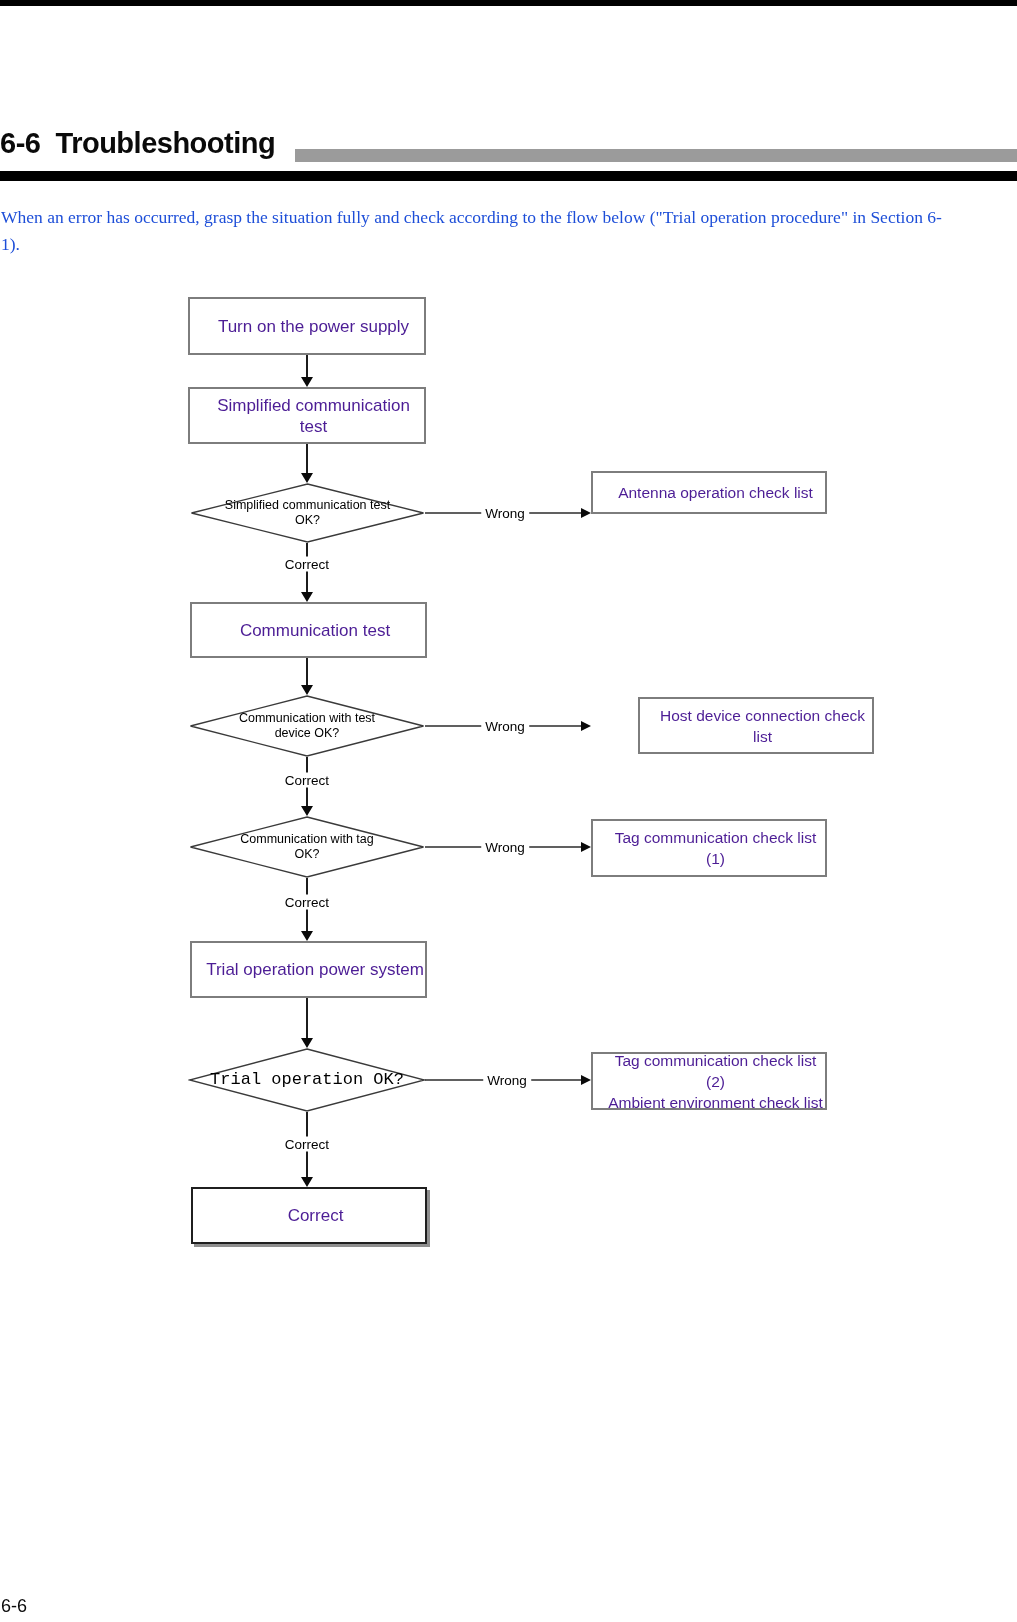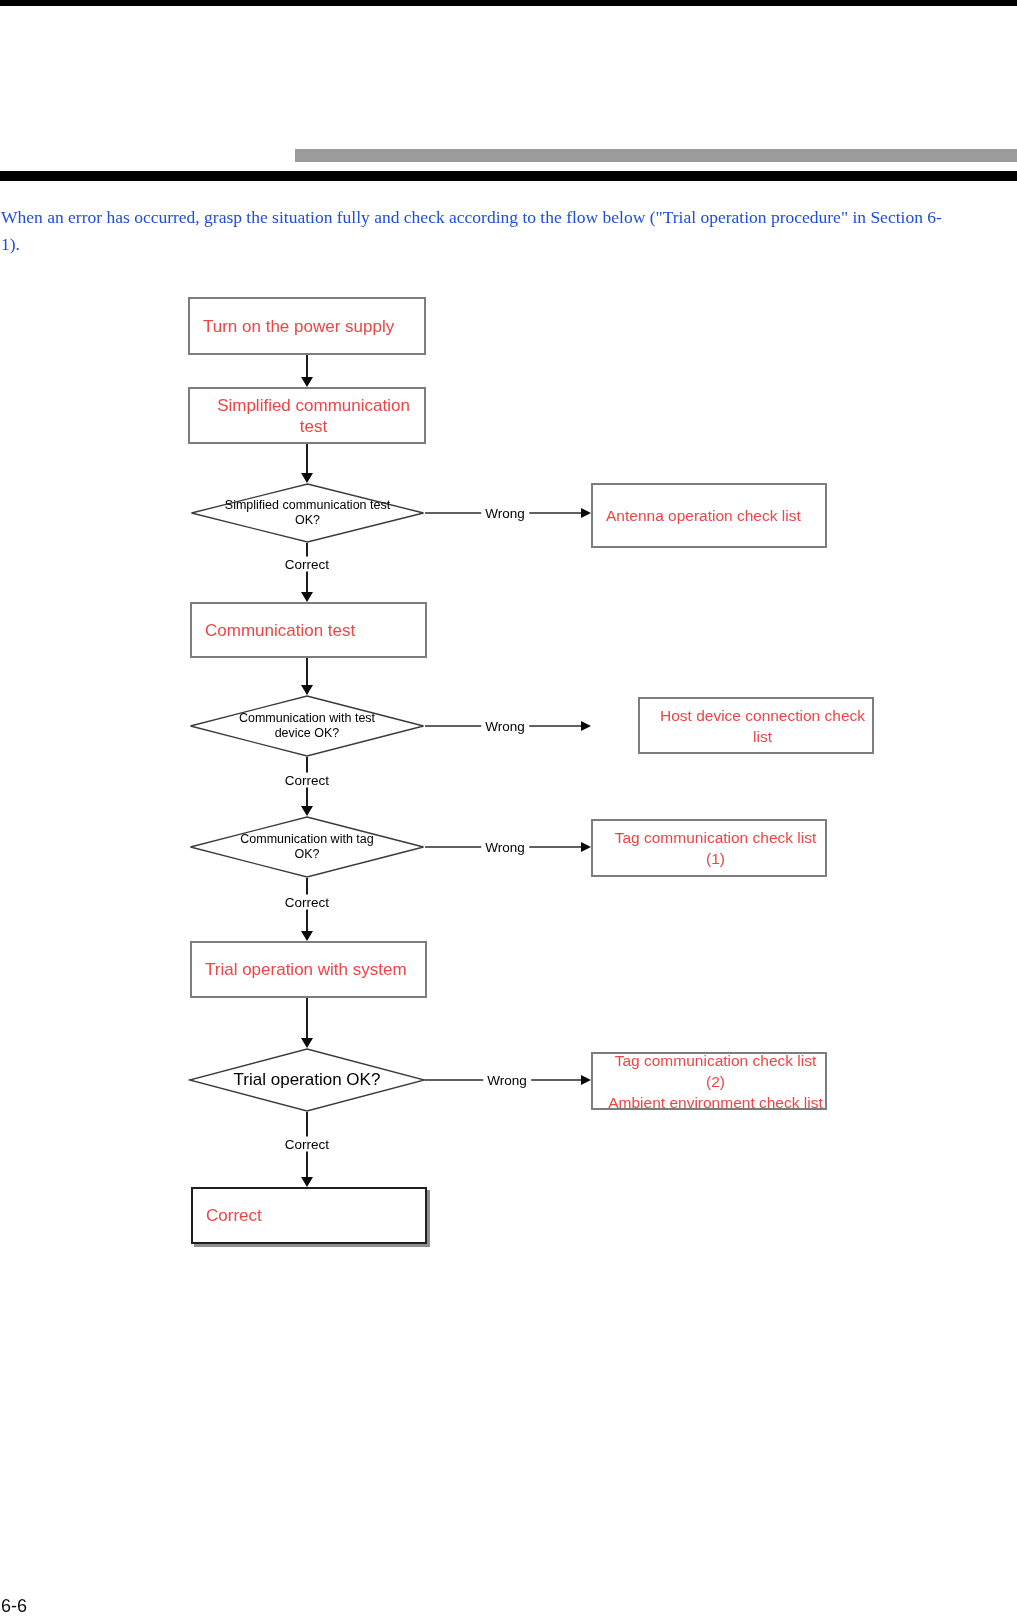--- a/index.html
+++ b/index.html
@@ -9,22 +9,22 @@
   .section-title{position:absolute;left:0;top:127px;margin:0;font-size:29px;font-weight:bold;
         letter-spacing:-0.5px;white-space:pre;color:#0a0a0a;}
   .gray-bar{position:absolute;left:295px;top:149px;width:722px;height:13px;background:#9b9b9b;}
   .black-rule{position:absolute;left:0;top:171px;width:1017px;height:10px;background:#000;}
   .intro{position:absolute;left:1px;top:204px;width:1014px;margin:0;
         font-family:"Liberation Serif",serif;font-size:17.5px;line-height:27px;color:#1d4ed8;}
   .pagenum{position:absolute;left:1px;top:1596px;font-size:18px;color:#0a0a0a;text-align:center;}
 
   
   .pbox{position:absolute;box-sizing:border-box;background:#fff;border:2px solid #7d7d7d;
-        display:flex;align-items:center;justify-content:flex-start;text-align:center;
-        font-size:17px;line-height:21px;color:#ef4444;padding-left:13px;}
+        display:flex;align-items:center;justify-content:center;text-align:center;
+        font-size:17px;line-height:21px;color:#4c1d95;padding-left:13px;}
   .rbox{font-size:15.5px;line-height:21px;}
   .endbox{border:2px solid #1f1f1f;box-shadow:3px 3px 0 #8f8f8f;}
   .diamond{position:absolute;}
   .diamond svg{position:absolute;left:0;top:0;width:100%;height:100%;display:block;}
   .diamond polygon{fill:#ffffff;stroke:#3a3a3a;stroke-width:1.4;}
   .dtext{position:absolute;left:0;top:0;right:0;bottom:0;display:flex;align-items:center;
         justify-content:center;text-align:center;font-size:12.5px;line-height:15px;}
   .dtext.big{font-size:17px;line-height:20px;}
   .vline{position:absolute;width:2px;background:#1c1c1c;}
   .varrow{position:absolute;width:0;height:0;border-left:6px solid transparent;
@@ -35,20 +35,21 @@
   .flabel{position:absolute;transform:translate(-50%,-50%);background:#ffffff;
         padding:0 4px;font-size:13.5px;color:#000;white-space:nowrap;}
 </style>
 </head>
 <body>
 
 <div class="page">
 
   <div class="topbar"></div>
 
+  <h1 class="section-title">6-6  Troubleshooting</h1>
   <div class="gray-bar"></div>
   <div class="black-rule"></div>
 
   <p class="intro"><span>When an error has occurred, grasp the situation fully and check according to the flow below ("Trial operation procedure" in Section 6-</span><br><span>1).</span></p>
 
   <div>
 
     <div class="vline" style="left:306px;top:355px;height:26px;"></div>
     <div class="varrow" style="left:301px;top:377px;"></div>
 
@@ -91,28 +92,28 @@
 
     <div class="pbox" style="left:188px;top:387px;width:238px;height:57px;">
       <span>Simplified communication test</span>
     </div>
 
     <div class="pbox" style="left:190px;top:602px;width:237px;height:56px;">
       <span>Communication test</span>
     </div>
 
     <div class="pbox" style="left:190px;top:941px;width:237px;height:57px;">
-      <span>Trial operation with system</span>
+      <span>Trial operation power system</span>
     </div>
 
     <div class="pbox endbox" style="left:191px;top:1187px;width:236px;height:57px;">
       <span>Correct</span>
     </div>
 
-    <div class="pbox rbox" style="left:591px;top:483px;width:236px;height:65px;">
+    <div class="pbox rbox" style="left:591px;top:471px;width:236px;height:43px;">
       <span>Antenna operation check list</span>
     </div>
 
     <div class="pbox rbox" style="left:591px;top:697px;width:236px;height:57px;margin-left:47px;">
       <span>Host device connection check list</span>
     </div>
 
     <div class="pbox rbox" style="left:591px;top:819px;width:236px;height:58px;">
       <span>Tag communication check list (1)</span>
     </div>
@@ -141,21 +142,21 @@
 
     <div class="diamond" style="left:189px;top:816px;width:236px;height:62px;">
       <svg viewBox="0 0 236 62" preserveAspectRatio="none">
           <polygon points="118,1 234.5,31 118,61 1.5,31"></polygon>
         </svg>
       <div class="dtext">
           <span><span>Communication with tag</span><br><span>OK?</span></span>
         </div>
     </div>
 
-    <div class="diamond" style="left:188px;top:1048px;width:238px;height:64px;">
+    <div class="diamond" style="left:188px;top:1048px;width:238px;height:64px;font-family:Liberation Mono, monospace;">
       <svg viewBox="0 0 238 64" preserveAspectRatio="none">
           <polygon points="119,1 236.5,32 119,63 1.5,32"></polygon>
         </svg>
       <div class="dtext big">
           <span>Trial operation OK?</span>
         </div>
     </div>
 
     <span class="flabel" style="left:505px;top:513px;">Wrong</span>
     <span class="flabel" style="left:505px;top:726px;">Wrong</span>

